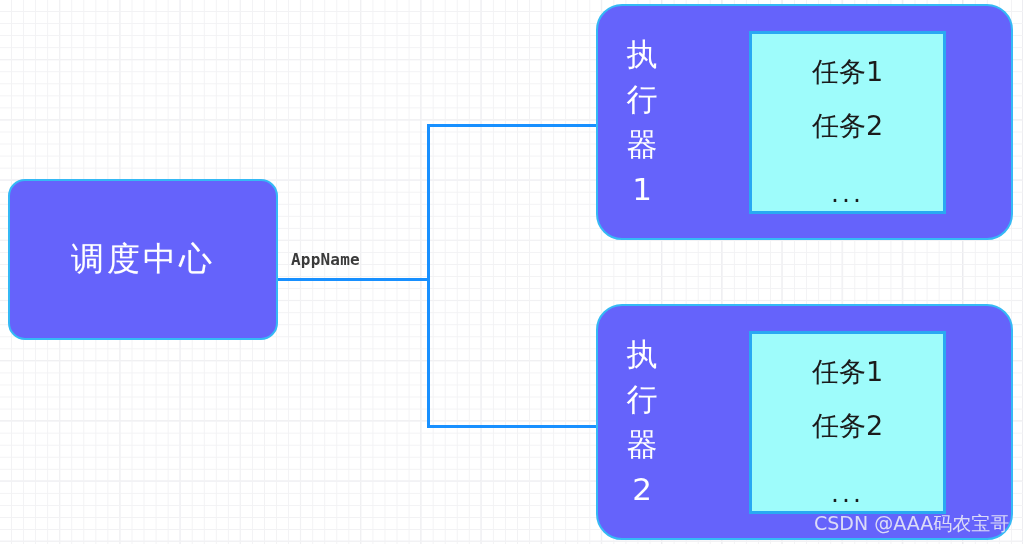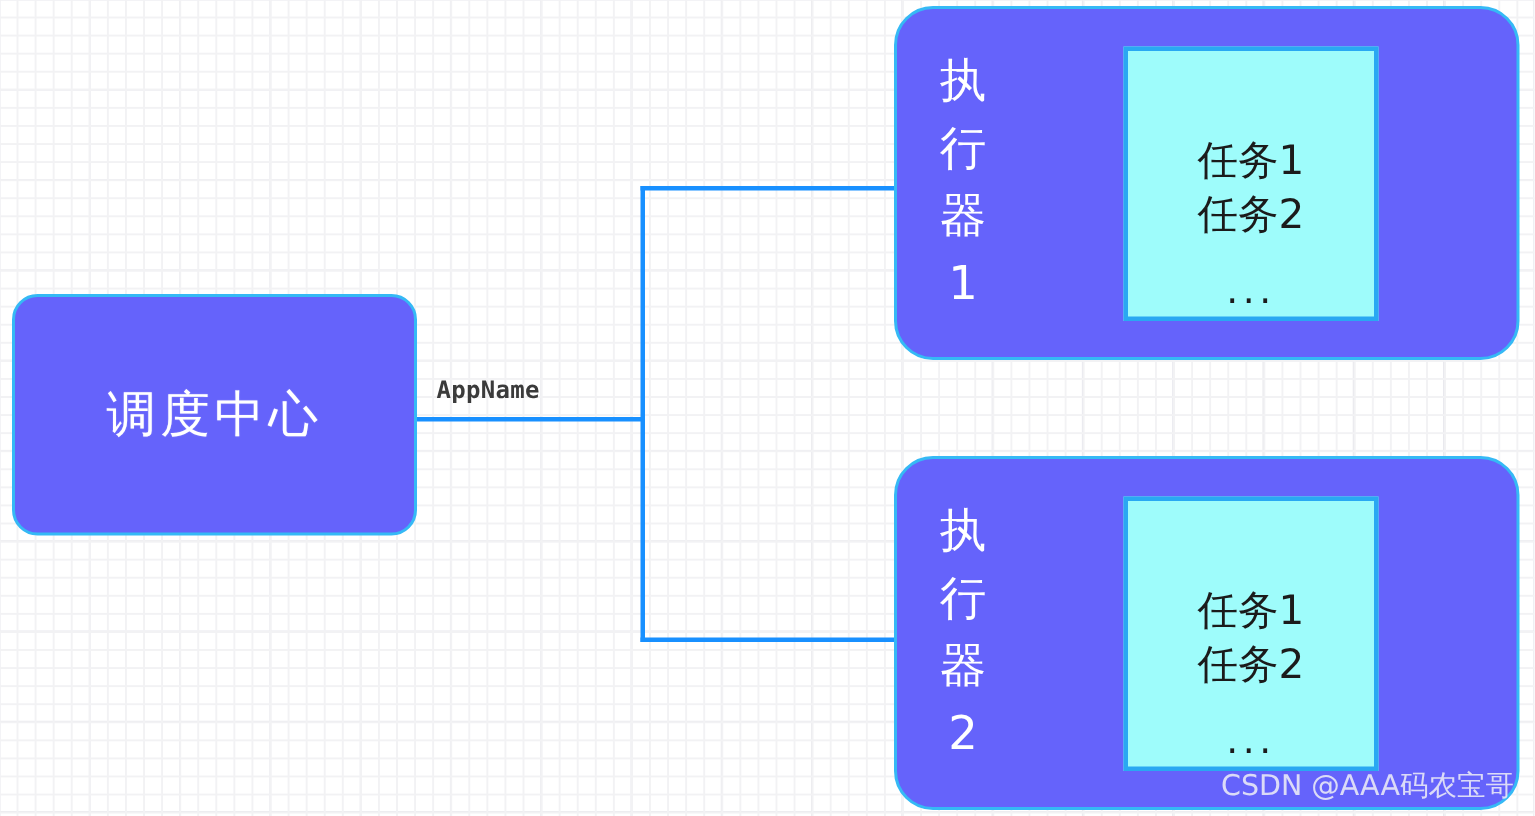--- a/index.html
+++ b/index.html
@@ -77,21 +77,21 @@
   
   .node-purple {
     position: absolute;
     background: #6563fb;
     border: 2px solid #35b9f5;
     box-sizing: border-box;
   }
 
   #scheduler-box {
     left: 8px;
-    top: 196px;
+    top: 179px;
     width: 270px;
     height: 161px;
     border-radius: 17px;
     display: flex;
     align-items: center;
     justify-content: center;
   }
   #scheduler-label {
     color: #ffffff;
     font-size: 33px;
@@ -120,30 +120,30 @@
     justify-content: center;
     color: #ffffff;
     font-size: 31px;
     line-height: 1.45;
     font-family: "DejaVu Sans", "Liberation Sans", sans-serif;
     margin-left: 3px;
   }
   .executor-label .ch { display: block; }
 
   .task-panel {
-    width: 170px;
+    width: 197px;
     height: 183px;
     background: #9efcfb;
     border: 3px solid #29a8f2;
     box-sizing: border-box;
     margin-left: 66px;
     display: flex;
     flex-direction: column;
     align-items: center;
-    justify-content: flex-end;
+    justify-content: space-between;
     padding-top: 20px;
   }
   .task-line {
     font-size: 27px;
     color: #1b1b1b;
     font-family: "DejaVu Sans", "Liberation Sans", sans-serif;
     line-height: 1.35;
   }
   .task-line.ellipsis {
     margin-top: 14px;

